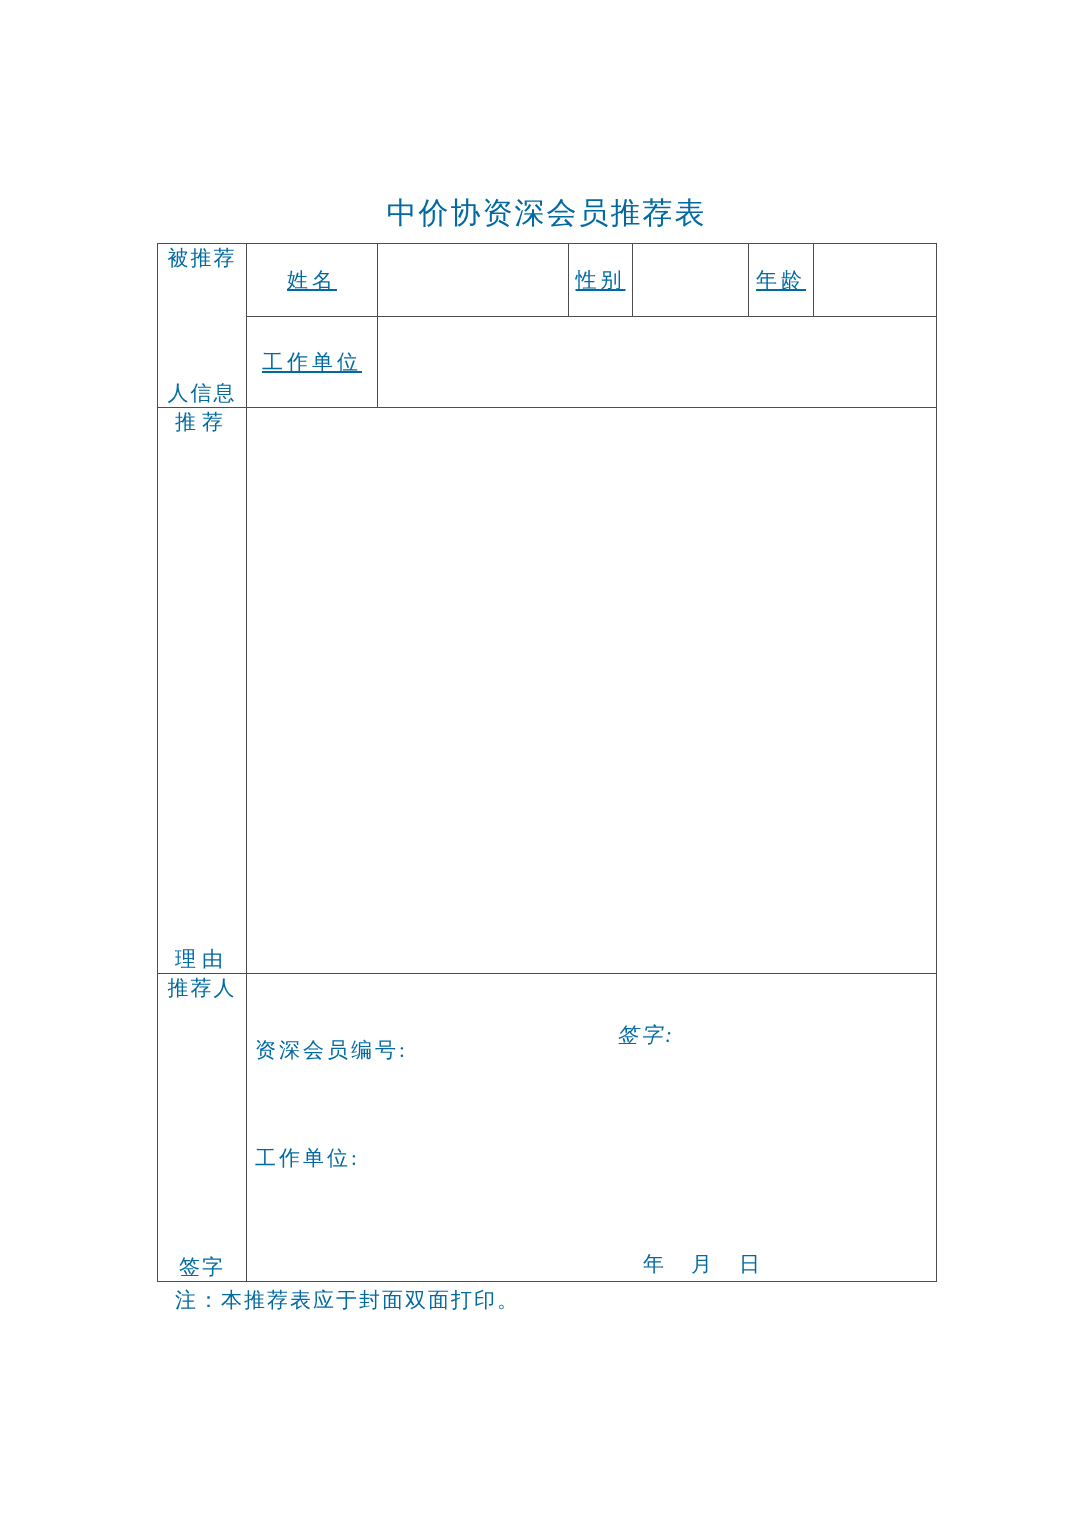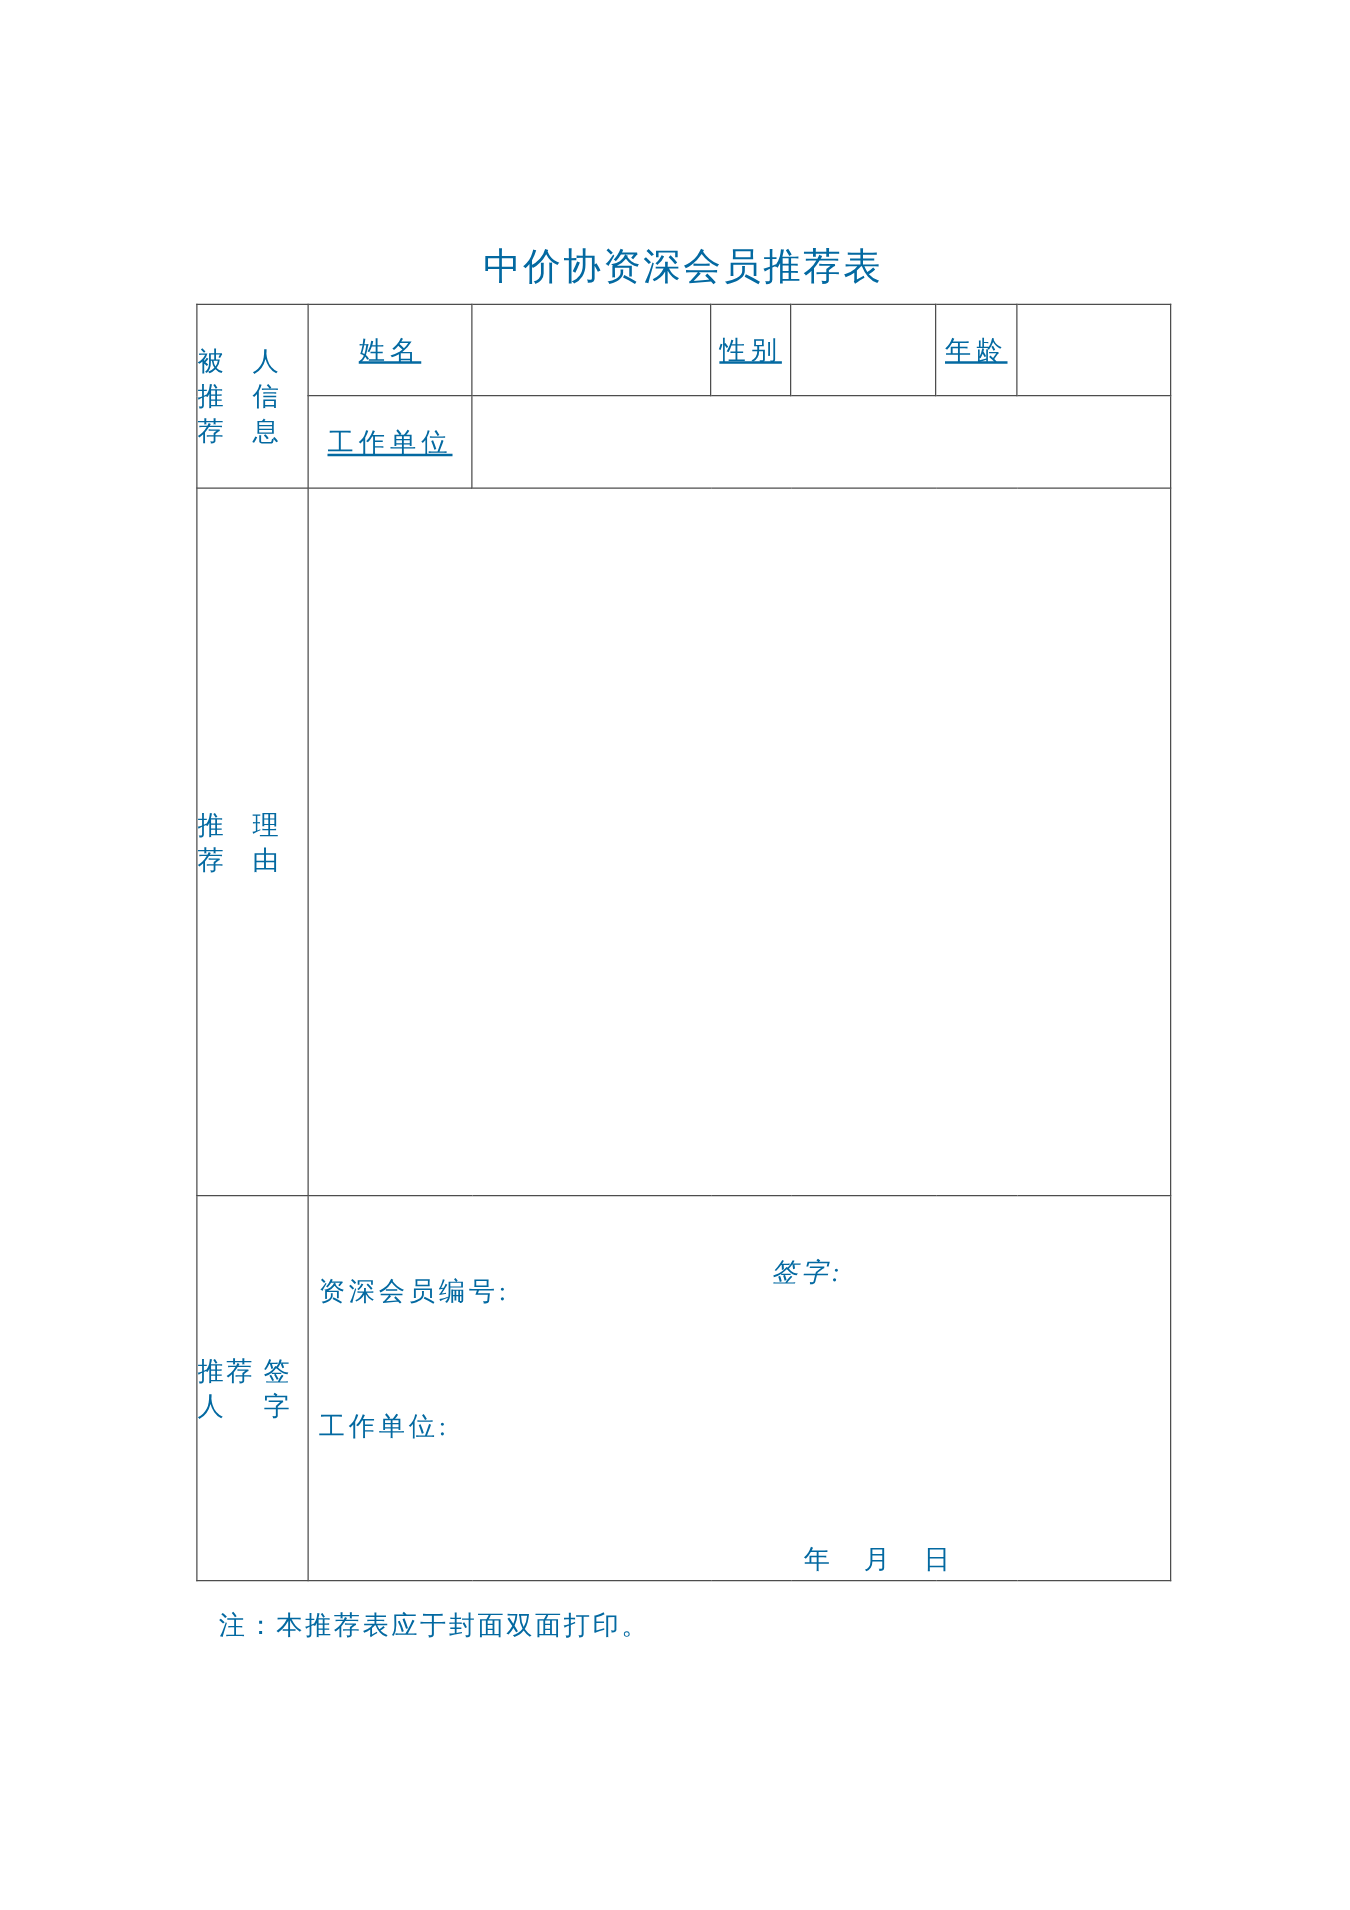--- a/index.html
+++ b/index.html
@@ -32,27 +32,27 @@
     border-collapse:collapse;
     table-layout:fixed;
   }
   table.form td {
     border:1px solid #4d4d4d;
     vertical-align:middle;
     font-size:21px;
     padding:0;
   }
   tr.r1 td { height:73px; }
-  tr.r2 td { height:74px; }
+  tr.r2 td { height:91px; }
   tr.r3 td { height:566px; }
   tr.r4 td { height:308px;margin-left:34px; }
   td.c-label { text-align:center; letter-spacing:4px;text-decoration:underline; }
   .stack {
     display:flex;
-    flex-direction:row;
+    flex-direction:column;
     align-items:center;
     justify-content:space-between;
     height:100%;
     letter-spacing:2px;
   }
   .stack.reason { letter-spacing:6px; row-gap:42px; }
   .stack.person { row-gap:33px; }
   .stack.recommender { row-gap:24px; }
   .rel { position:relative; width:100%; height:100%; }
   .abs { position:absolute; white-space:nowrap; letter-spacing:3px; font-size:21px; }

